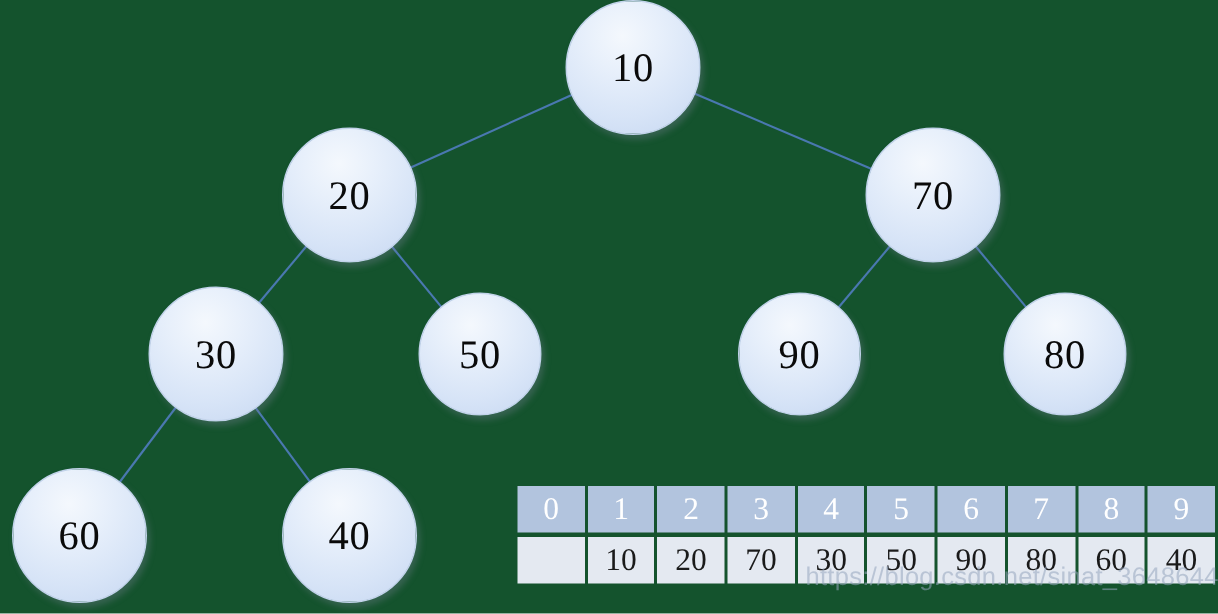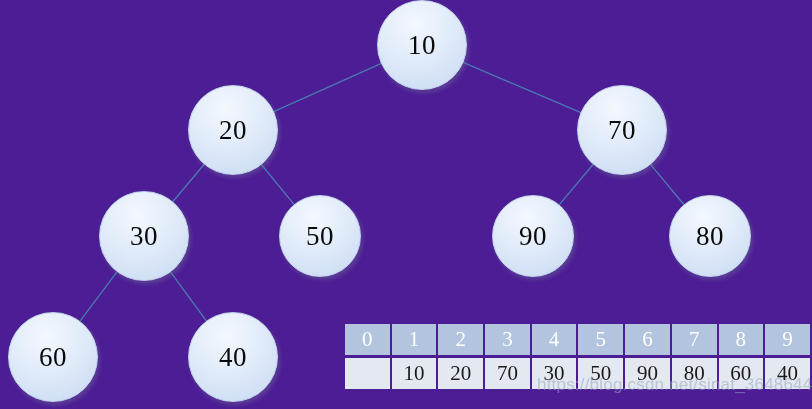--- a/index.html
+++ b/index.html
@@ -10,21 +10,21 @@
   body {
     width: 812px;
     height: 409px;
     font-family: "Liberation Serif", "DejaVu Serif", serif;
     overflow: hidden;
   }
   #canvas {
     position: relative;
     width: 812px;
     height: 409px;
-    background: #4c1d95;
+    background: #14532d;
   }
 
   
   #edges {
     position: absolute;
     left: 0;
     top: 0;
     width: 812px;
     height: 409px;
   }

